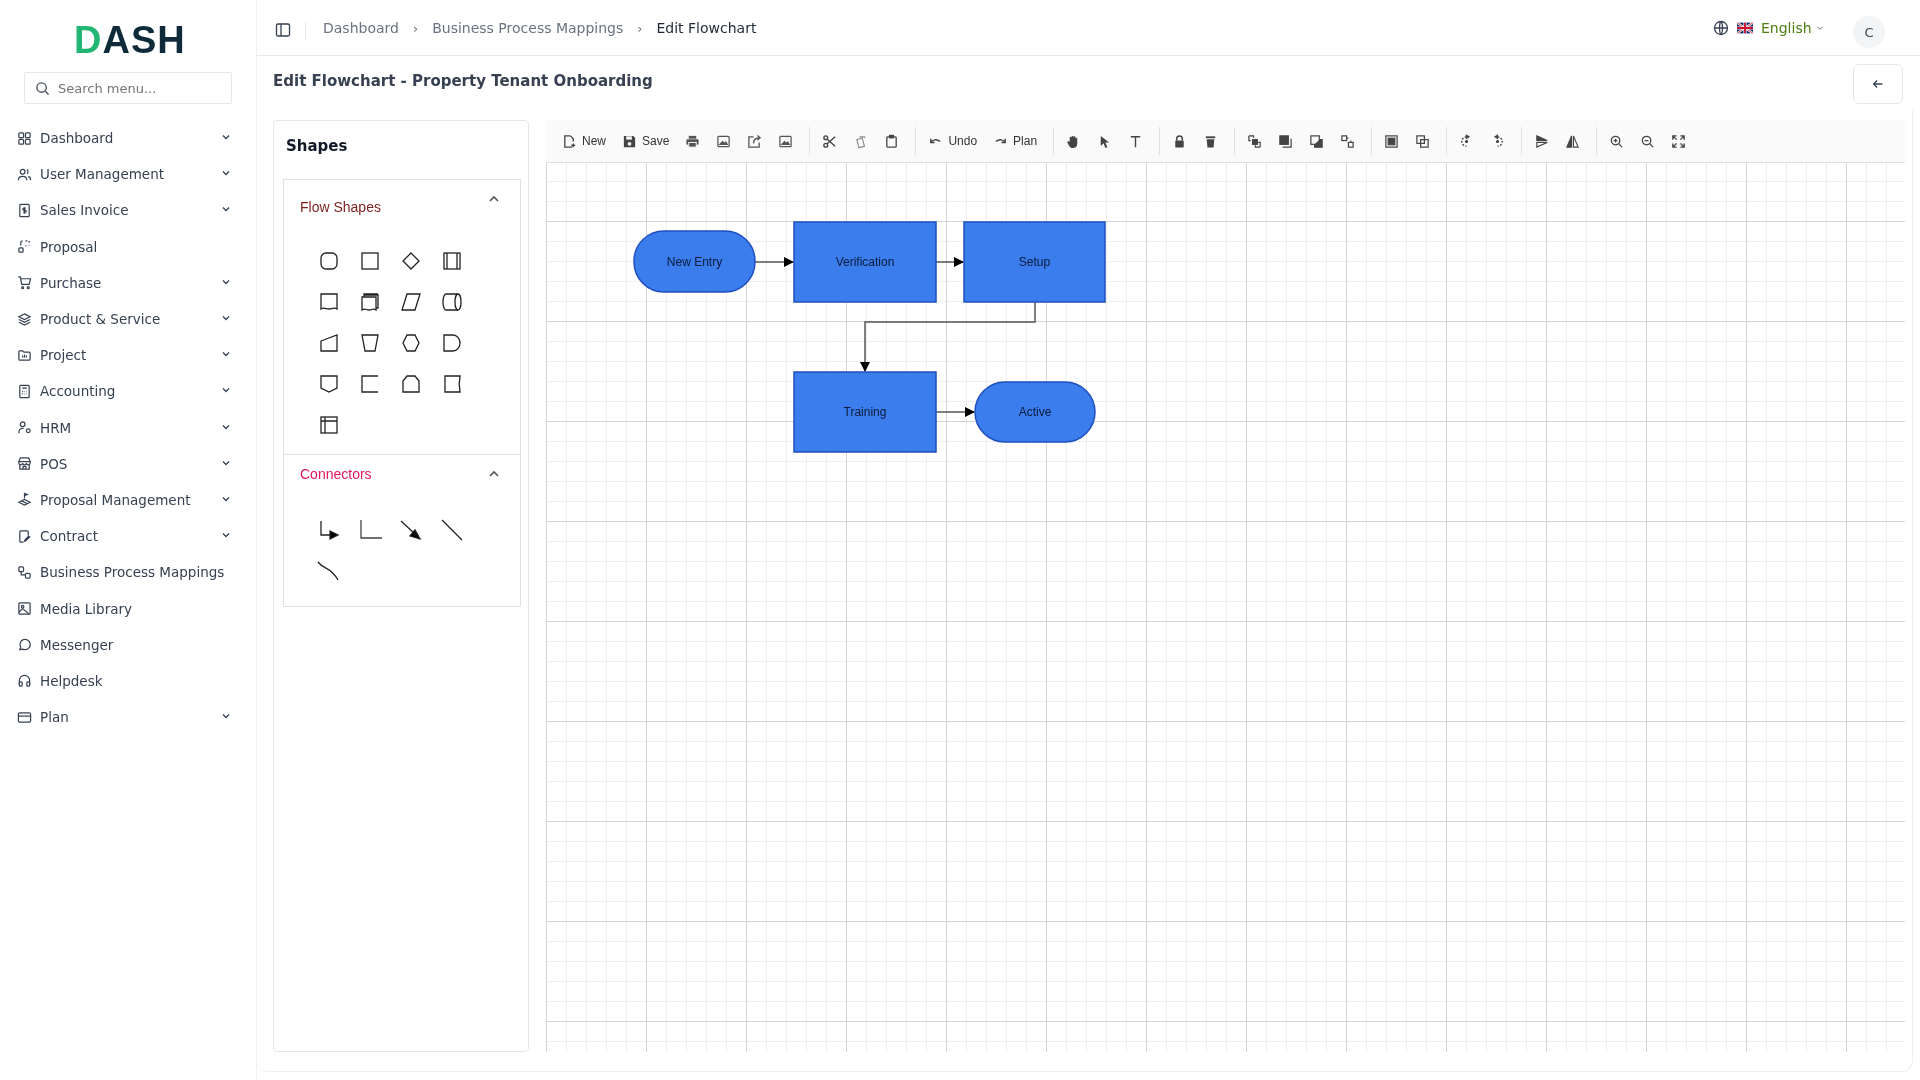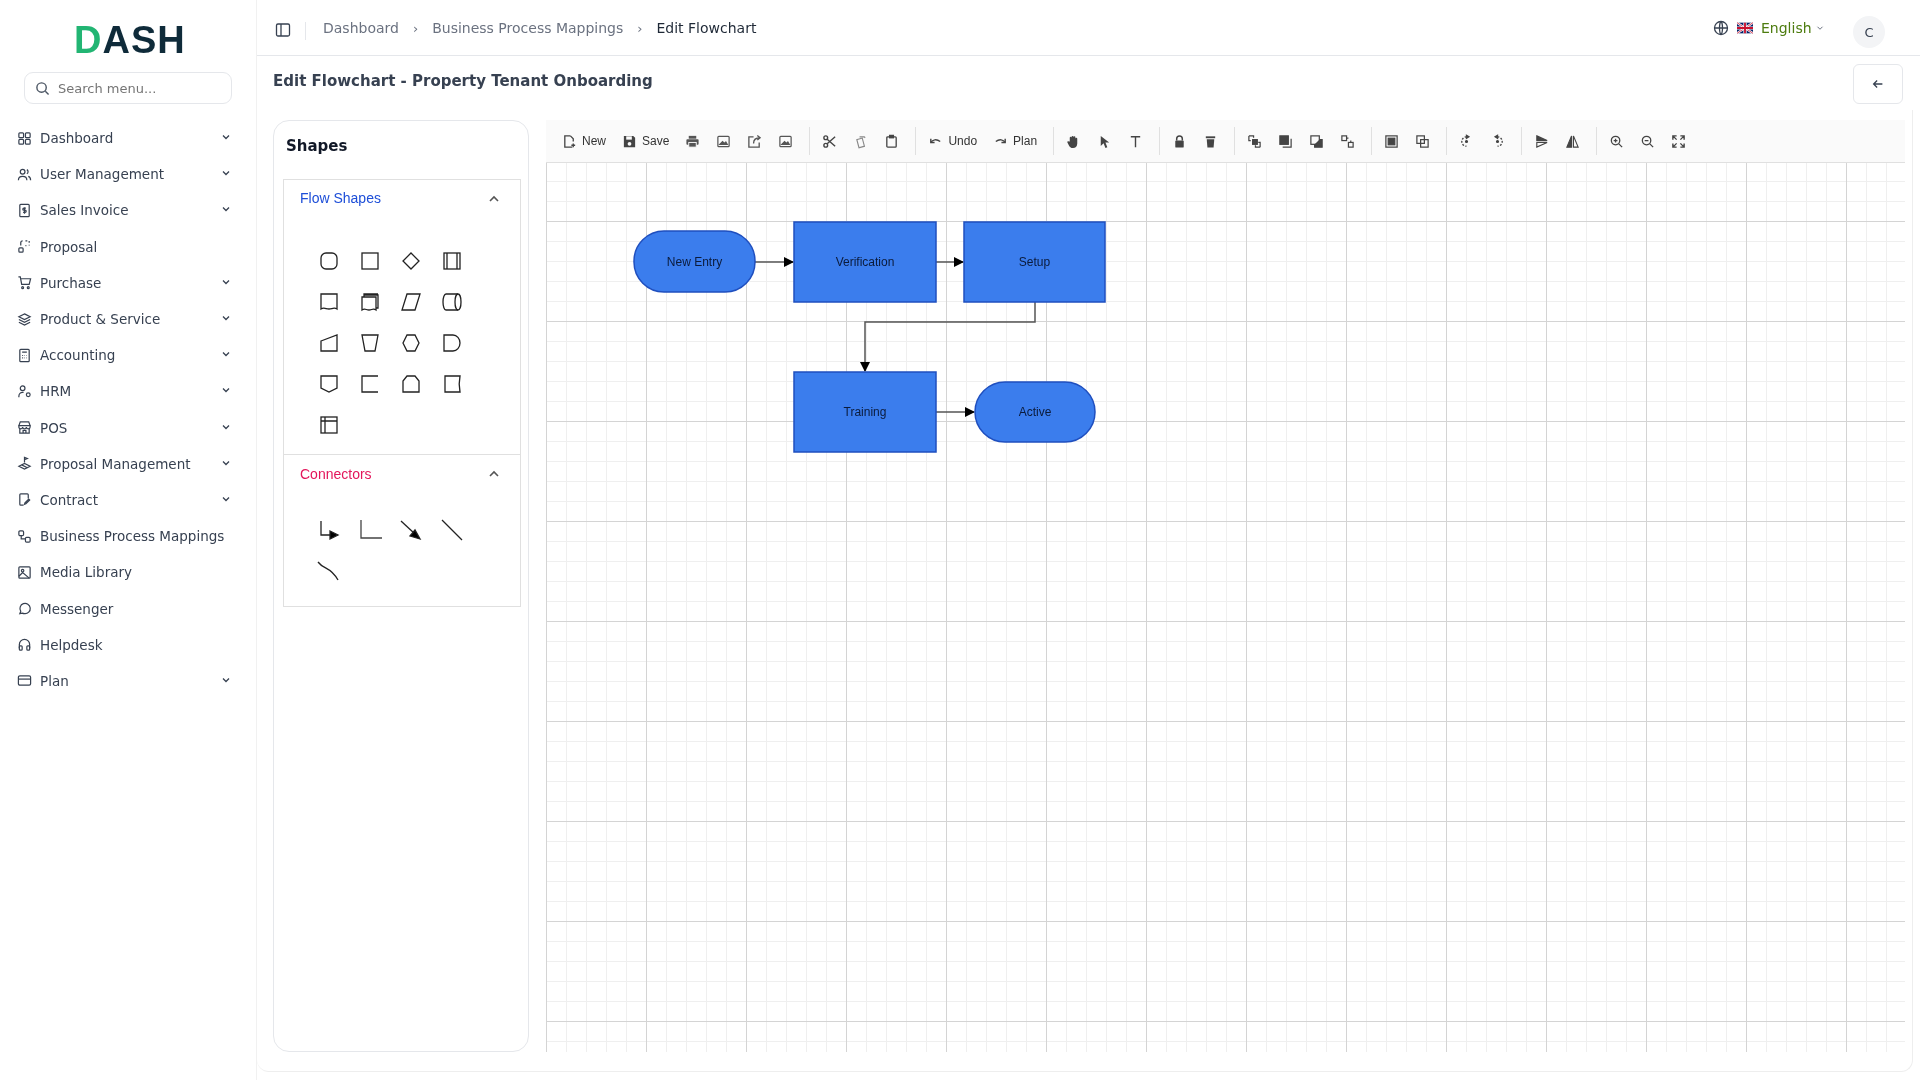--- a/index.html
+++ b/index.html
@@ -1,20 +1,20 @@
 <!DOCTYPE html>
 <html><head>
 <meta charset="utf-8">
 <style>
   * { box-sizing: border-box; margin: 0; padding: 0; }
   html, body { width: 1920px; height: 1080px; overflow: hidden; background: #ffffff; font-family: "DejaVu Sans", "Liberation Sans", sans-serif; color: #1f2937; }
   .sidebar { position: absolute; left: 0; top: 0; width: 256px; height: 1080px; background: #fff; }
   .logo { position: absolute; left: 74px; top: 20px; height: 40px; display: flex; align-items: center; font-family: "Liberation Sans", sans-serif; font-weight: 700; font-size: 38px; letter-spacing: 1px; color: #0f2b3a; }
   .logo .d { color: #22b573; }
-  .search { position: absolute; left: 24px; top: 72px; width: 208px; height: 32px; border: 1px solid #e5e7eb; border-radius: 9px; display: flex; align-items: center; padding-left: 10px; }
+  .search { position: absolute; left: 24px; top: 72px; width: 208px; height: 32px; border: 1px solid #e5e7eb; border-radius: 2px; display: flex; align-items: center; padding-left: 10px; }
   .search svg { width: 15px; height: 15px; }
   .search input { border: none; outline: none; margin-left: 8px; font-size: 13px; color: #6b7280; width: 160px; font-family: "DejaVu Sans", sans-serif; background: transparent; }
   .nav { position: absolute; left: 0; top: 120px; width: 256px; }
   .nav-item { height: 36.2px; display: flex; align-items: center; padding-left: 16px; padding-right: 24px; font-size: 13.5px; color: #374151; cursor: pointer; }
   .nav-item .ico { width: 16px; height: 16px; margin-right: 8px; display: flex; align-items: center; justify-content: center; }
   .nav-item .ico svg { width: 15px; height: 15px; }
   .nav-item .lbl { flex: 1; white-space: nowrap; }
   .nav-item .chev svg { width: 12px; height: 12px; }
 
   .main { position: absolute; left: 256px; top: 0; width: 1664px; height: 1080px; border-left: 1px solid #f1f1f1; }
@@ -29,26 +29,26 @@
   .flag { width: 17px; height: 11px; margin: 0 8px; }
   .lang .chevd { margin-left: 3px; width: 10px; height: 10px; }
   .avatar { position: absolute; left: 1596px; top: 16px; width: 32px; height: 32px; border-radius: 50%; background: #f3f4f6; display: flex; align-items: center; justify-content: center; font-size: 13px; color: #374151; }
 
   .page-title { position: absolute; left: 16px; top: 72px; font-size: 15px; font-weight: 700; color: #374151; font-family: "DejaVu Sans", sans-serif; }
   .back-btn { position: absolute; left: 1596px; top: 64px; width: 50px; height: 40px; border: 1px solid #e5e7eb; border-radius: 6px; background: #fff; display: flex; align-items: center; justify-content: center; }
   .back-btn svg { width: 14px; height: 14px; }
 
   .content-card { position: absolute; left: 0; top: 110px; width: 1656px; height: 962px; border-radius: 0 0 12px 12px; border-bottom: 1px solid #eee; border-right: 1px solid #eee; }
 
-  .shapes-card { position: absolute; left: 16px; top: 120px; width: 256px; height: 932px; border: 1px solid #e5e7eb; border-radius: 16px; background: #fff; }
+  .shapes-card { position: absolute; left: 16px; top: 120px; width: 256px; height: 932px; border: 1px solid #e5e7eb; border-radius: 4px; background: #fff; }
   .shapes-title { position: absolute; left: 12px; top: 16px; font-size: 15px; font-weight: 700; color: #111827; }
   .accordion { position: absolute; left: 9px; width: 238px; border: 1px solid #e0e0e0; background: #fff; }
   .acc-flow { top: 58px; height: 276px; }
   .acc-conn { top: 334px; height: 152px; border-top: none; }
-  .acc-head { position: absolute; left: 16px; top: 10px; font-size: 14px; color: #1d4ed8; font-family: "Liberation Sans", sans-serif; }
+  .acc-head { position: absolute; left: 16px; top: 19px; font-size: 14px; color: #7f1d1d; font-family: "Liberation Sans", sans-serif; }
   .acc-conn .acc-head { color: #e3165b; top: 11px; }
   .acc-chev { position: absolute; right: 20px; top: 14px; width: 12px; height: 10px; }
   .shape-grid { position: absolute; left: 24px; top: 60px; display: grid; grid-template-columns: repeat(4, 41px); grid-auto-rows: 41px; }
   .shape-cell { width: 41px; height: 41px; display: flex; align-items: center; justify-content: center; cursor: pointer; }
   .shape-cell svg { width: 22px; height: 22px; }
   .conn-grid { position: absolute; left: 24px; top: 54px; display: grid; grid-template-columns: repeat(4, 41px); grid-auto-rows: 41px; }
   .conn-grid .shape-cell svg { width: 26px; height: 26px; }
 
   .diagram { position: absolute; left: 289px; top: 120px; width: 1366px; height: 932px; }
   .toolbar { position: absolute; left: 0; top: 0; width: 1359px; height: 43px; background: #fafafa; border-bottom: 1px solid #e0e0e0; display: flex; align-items: center; padding-left: 10px; }
@@ -146,20 +146,32 @@
     </div>
     <div class="nav-item">
       <span class="ico">
           <svg viewBox="0 0 16 16" fill="none" stroke="#374151" stroke-width="1.3">
             <path d="M8 2l6 3-6 3-6-3z"></path>
             <path d="M2 8l6 3 6-3"></path>
             <path d="M2 11l6 3 6-3"></path>
           </svg>
         </span>
       <span class="lbl">Product &amp; Service</span>
+      <span class="chev"><svg viewBox="0 0 12 12" fill="none" stroke="#374151" stroke-width="1.3">
+            <path d="M3 4.5l3 3 3-3"></path>
+          </svg></span>
+    </div>
+    <div class="nav-item">
+      <span class="ico">
+          <svg viewBox="0 0 16 16" fill="none" stroke="#374151" stroke-width="1.3">
+            <path d="M2 4a1 1 0 011-1h3l1.5 1.5H13a1 1 0 011 1V12a1 1 0 01-1 1H3a1 1 0 01-1-1z"></path>
+            <path d="M6 8v2M8 7v3M10 8v2"></path>
+          </svg>
+        </span>
+      <span class="lbl">Project</span>
       <span class="chev"><svg viewBox="0 0 12 12" fill="none" stroke="#374151" stroke-width="1.3">
             <path d="M3 4.5l3 3 3-3"></path>
           </svg></span>
     </div>
     <div class="nav-item">
       <span class="ico">
           <svg viewBox="0 0 16 16" fill="none" stroke="#374151" stroke-width="1.3">
             <rect x="3" y="1.5" width="10" height="13" rx="1"></rect>
             <path d="M5.5 4.5h5M5.5 8h1M8 8h0.5M10 8h.5M5.5 10.5h1M8 10.5h.5M10 10.5h.5"></path>
           </svg>

